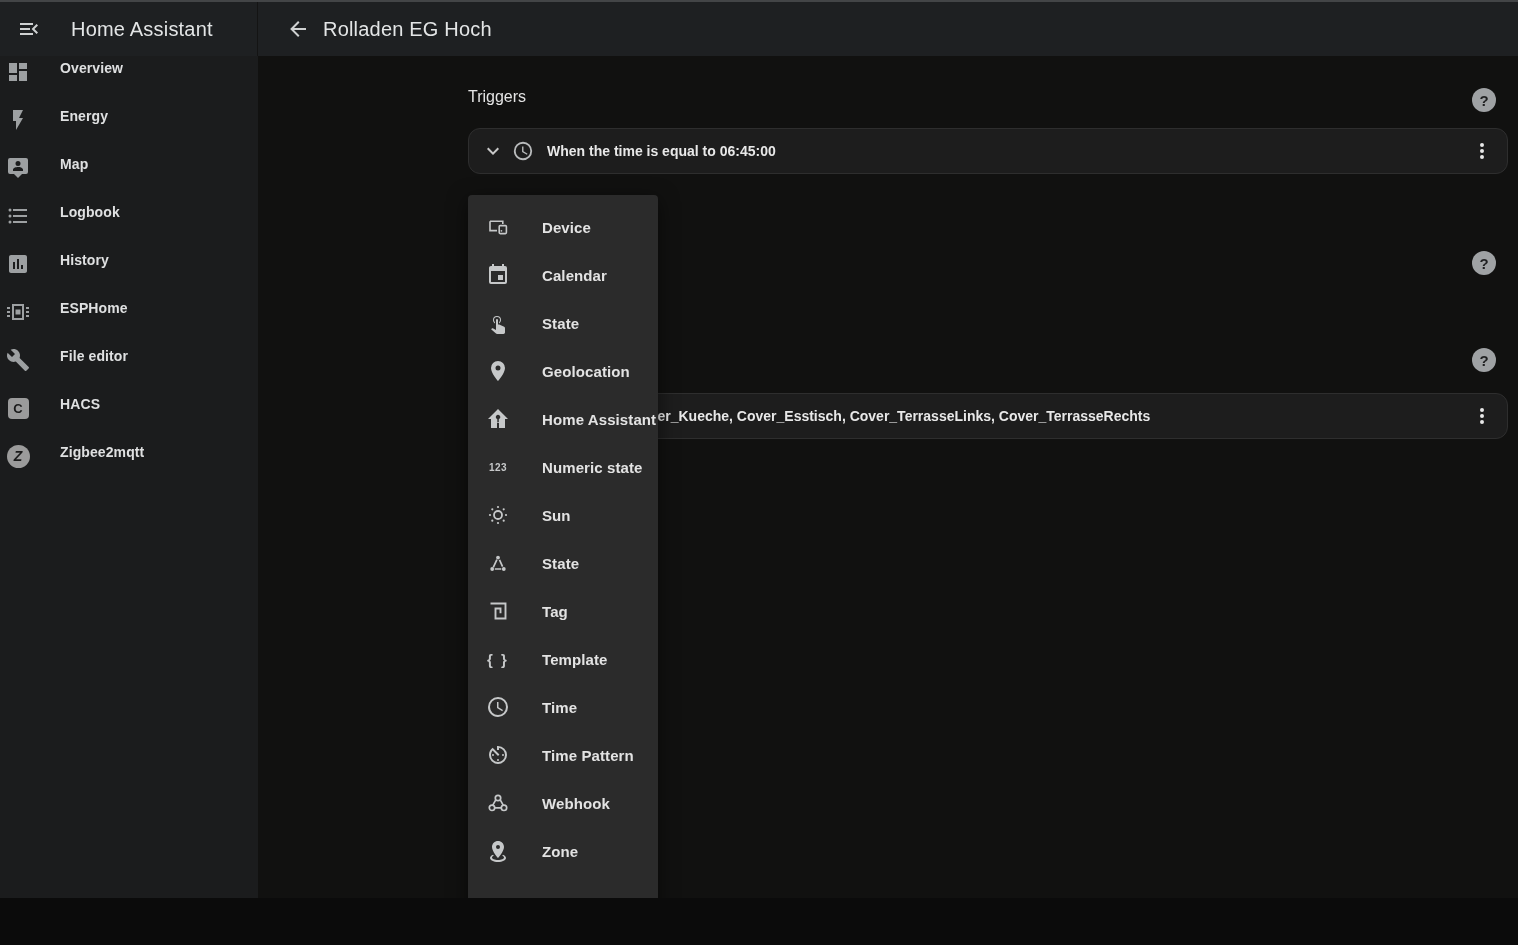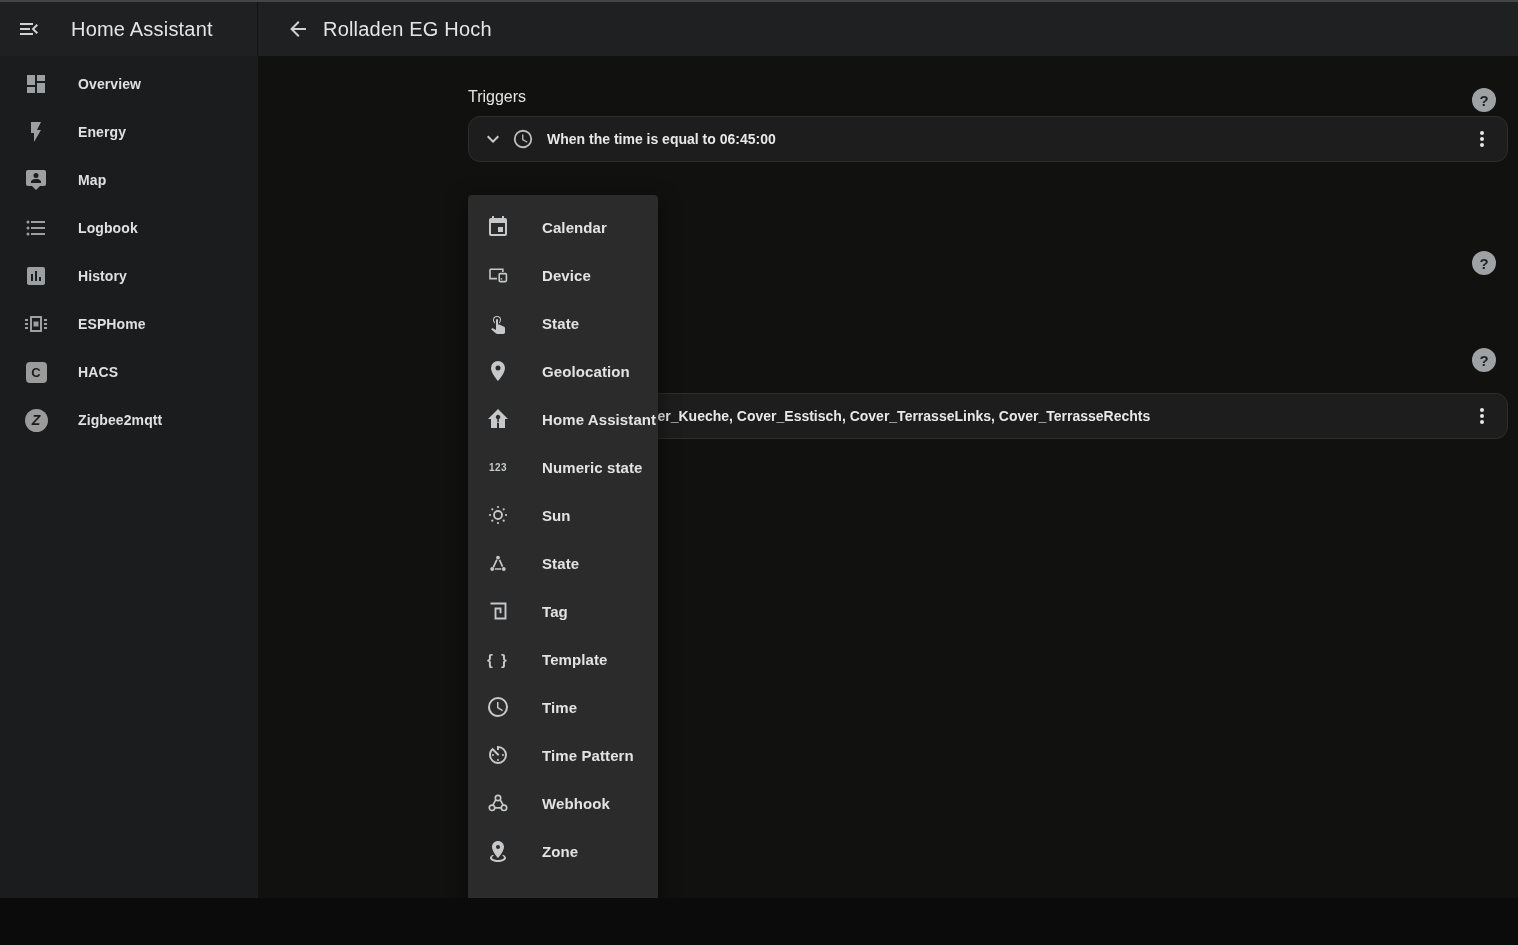--- a/index.html
+++ b/index.html
@@ -27,21 +27,21 @@
   .icon-btn svg{width:24px;height:24px;display:block;}
   .hdr-title{color:#e3e5e6;font-size:20px;letter-spacing:.2px;}
   .menu-open-btn{margin-left:17px;}
   .sidebar-title{margin-left:30px;}
   .back-btn{margin-left:28px;}
   .page-title{margin-left:13px;}
 
   
   .sidebar{position:absolute;left:0;top:56px;width:258px;height:889px;background:var(--sidebar-bg);z-index:5;}
   .sidebar-list{padding-top:4px;}
-  .side-item{height:48px;display:flex;align-items:center;padding-left:24px;cursor:pointer;}
+  .side-item{height:48px;display:flex;padding-left:6px;cursor:pointer;}
   .side-item .icon{width:24px;height:24px;color:var(--icon-gray);display:inline-flex;align-items:center;justify-content:center;flex:0 0 auto;}
   .side-item .icon svg{width:24px;height:24px;}
   .side-item .lbl{margin-left:30px;color:#dfe0e1;font-size:14px;font-weight:bold;letter-spacing:.1px;}
 
   
   .content{position:absolute;left:258px;top:56px;width:1260px;height:889px;background:var(--page-bg);}
   .section-title{position:absolute;left:210px;color:var(--text-primary);font-size:16px;font-weight:400;}
   .help-btn{position:absolute;left:1214px;width:24px;height:24px;border-radius:50%;background:var(--help-bg);color:#1f2021;font-size:15px;font-weight:bold;display:flex;align-items:center;justify-content:center;cursor:pointer;}
 
   .row-card{position:absolute;left:210px;width:1040px;height:46px;background:var(--card-bg);border:1px solid var(--card-border);border-radius:12px;display:flex;align-items:center;cursor:pointer;}
@@ -139,41 +139,49 @@
         <div class="side-item">
           <span class="icon">
             <svg viewBox="0 0 24 24">
               <path fill="currentColor" d="M6,4H18V20H6V4M8,6V18H16V6H8M1,7H4V9H1V7M1,11H4V13H1V11M1,15H4V17H1V15M20,7H23V9H20V7M20,11H23V13H20V11M20,15H23V17H20V15M9.5,9.5H14.5V14.5H9.5V9.5Z"></path>
             </svg>
           </span>
           <span class="lbl">ESPHome</span>
         </div>
         <div class="side-item">
           <span class="icon">
+            <svg viewBox="0 0 24 24">
+              <path fill="currentColor" d="M22.7,19L13.6,9.9C14.5,7.6 14,4.9 12.1,3C10.1,1 7.1,0.6 4.7,1.7L9,6L6,9L1.6,4.7C0.4,7.1 0.9,10.1 2.9,12.1C4.8,14 7.5,14.5 9.8,13.6L18.9,22.7C19.3,23.1 19.9,23.1 20.3,22.7L22.6,20.4C23.1,20 23.1,19.3 22.7,19Z"></path>
+            </svg>
+          </span>
+          <span class="lbl">File editor</span>
+        </div>
+        <div class="side-item">
+          <span class="icon">
             <span class="sq-badge">C</span>
           </span>
           <span class="lbl">HACS</span>
         </div>
         <div class="side-item">
           <span class="icon">
             <span class="round-badge">Z</span>
           </span>
           <span class="lbl">Zigbee2mqtt</span>
         </div>
       </div>
   </div>
 
   <div class="content">
 
     <div class="section-title" style="top:32px;">Triggers</div>
     <div class="help-btn" style="top:32px;">
         <span>?</span>
       </div>
 
-    <div class="row-card" style="top:60px;justify-content:flex-end;">
+    <div class="row-card" style="top:72px;justify-content:flex-end;">
       <span class="icon-btn expand">
           <span>
             <svg viewBox="0 0 24 24">
               <path fill="currentColor" d="M7.41,8.58L12,13.17L16.59,8.58L18,9.99L12,16L6,9.99L7.41,8.58Z"></path>
             </svg>
           </span>
         </span>
       <span class="type-icon">
           <svg viewBox="0 0 24 24">
             <path fill="currentColor" d="M12,20A8,8 0 0,0 20,12A8,8 0 0,0 12,4A8,8 0 0,0 4,12A8,8 0 0,0 12,20M12,2A10,10 0 0,1 22,12A10,10 0 0,1 12,22C6.47,22 2,17.5 2,12A10,10 0 0,1 12,2M12.5,7V12.25L17,14.92L16.25,16.15L11,13V7H12.5Z"></path>
@@ -202,38 +210,38 @@
       <span class="icon-btn dots">
           <span>
             <svg viewBox="0 0 24 24">
               <path fill="currentColor" d="M12,16A2,2 0 0,1 14,18A2,2 0 0,1 12,20A2,2 0 0,1 10,18A2,2 0 0,1 12,16M12,10A2,2 0 0,1 14,12A2,2 0 0,1 12,14A2,2 0 0,1 10,12A2,2 0 0,1 12,10M12,4A2,2 0 0,1 14,6A2,2 0 0,1 12,8A2,2 0 0,1 10,6A2,2 0 0,1 12,4Z"></path>
             </svg>
           </span>
         </span>
     </div>
 
     <div class="dropdown">
-        <div class="menu-item">
-          <span class="icon">
-            <svg viewBox="0 0 24 24">
-              <path fill="currentColor" d="M19,19H5V8H19M19,3H18V1H16V3H8V1H6V3H5C3.89,3 3,3.9 3,5V19A2,2 0 0,0 5,21H19A2,2 0 0,0 21,19V5A2,2 0 0,0 19,3M17,12H12V17H17V12Z"></path>
-            </svg>
-          </span>
-          <span class="lbl">Calendar</span>
-        </div>
         <div class="menu-item">
           <span class="icon">
             <svg viewBox="0 0 24 24" fill="none" stroke="currentColor" stroke-width="1.6">
               <path d="M4,6.2H16.8V9"></path>
               <path d="M4,6.2V15.6H11"></path>
               <rect x="13.2" y="10.6" width="7.2" height="8" rx="1"></rect>
               <circle cx="15.4" cy="15.8" r="0.9" fill="currentColor" stroke="none"></circle>
             </svg>
           </span>
           <span class="lbl">Device</span>
+        </div>
+        <div class="menu-item">
+          <span class="icon">
+            <svg viewBox="0 0 24 24">
+              <path fill="currentColor" d="M19,19H5V8H19M19,3H18V1H16V3H8V1H6V3H5C3.89,3 3,3.9 3,5V19A2,2 0 0,0 5,21H19A2,2 0 0,0 21,19V5A2,2 0 0,0 19,3M17,12H12V17H17V12Z"></path>
+            </svg>
+          </span>
+          <span class="lbl">Calendar</span>
         </div>
         <div class="menu-item">
           <span class="icon">
             <svg viewBox="0 0 24 24">
               <path fill="currentColor" d="M10,9A1,1 0 0,1 11,8A1,1 0 0,1 12,9V13.47L13.21,13.6L18.15,15.79C18.68,16.03 19,16.56 19,17.14V21.5C18.97,22.32 18.32,22.97 17.5,23H11C10.62,23 10.26,22.85 10,22.57L5.1,18.37L5.84,17.6C6.03,17.39 6.3,17.28 6.58,17.28H6.8L10,19V9M11,5A4,4 0 0,1 15,9C15,10.5 14.2,11.77 13,12.46V11.24C13.61,10.69 14,9.89 14,9A3,3 0 0,0 11,6A3,3 0 0,0 8,9C8,9.89 8.39,10.69 9,11.24V12.46C7.8,11.77 7,10.5 7,9A4,4 0 0,1 11,5Z"></path>
             </svg>
           </span>
           <span class="lbl">State</span>
         </div>
         <div class="menu-item">

